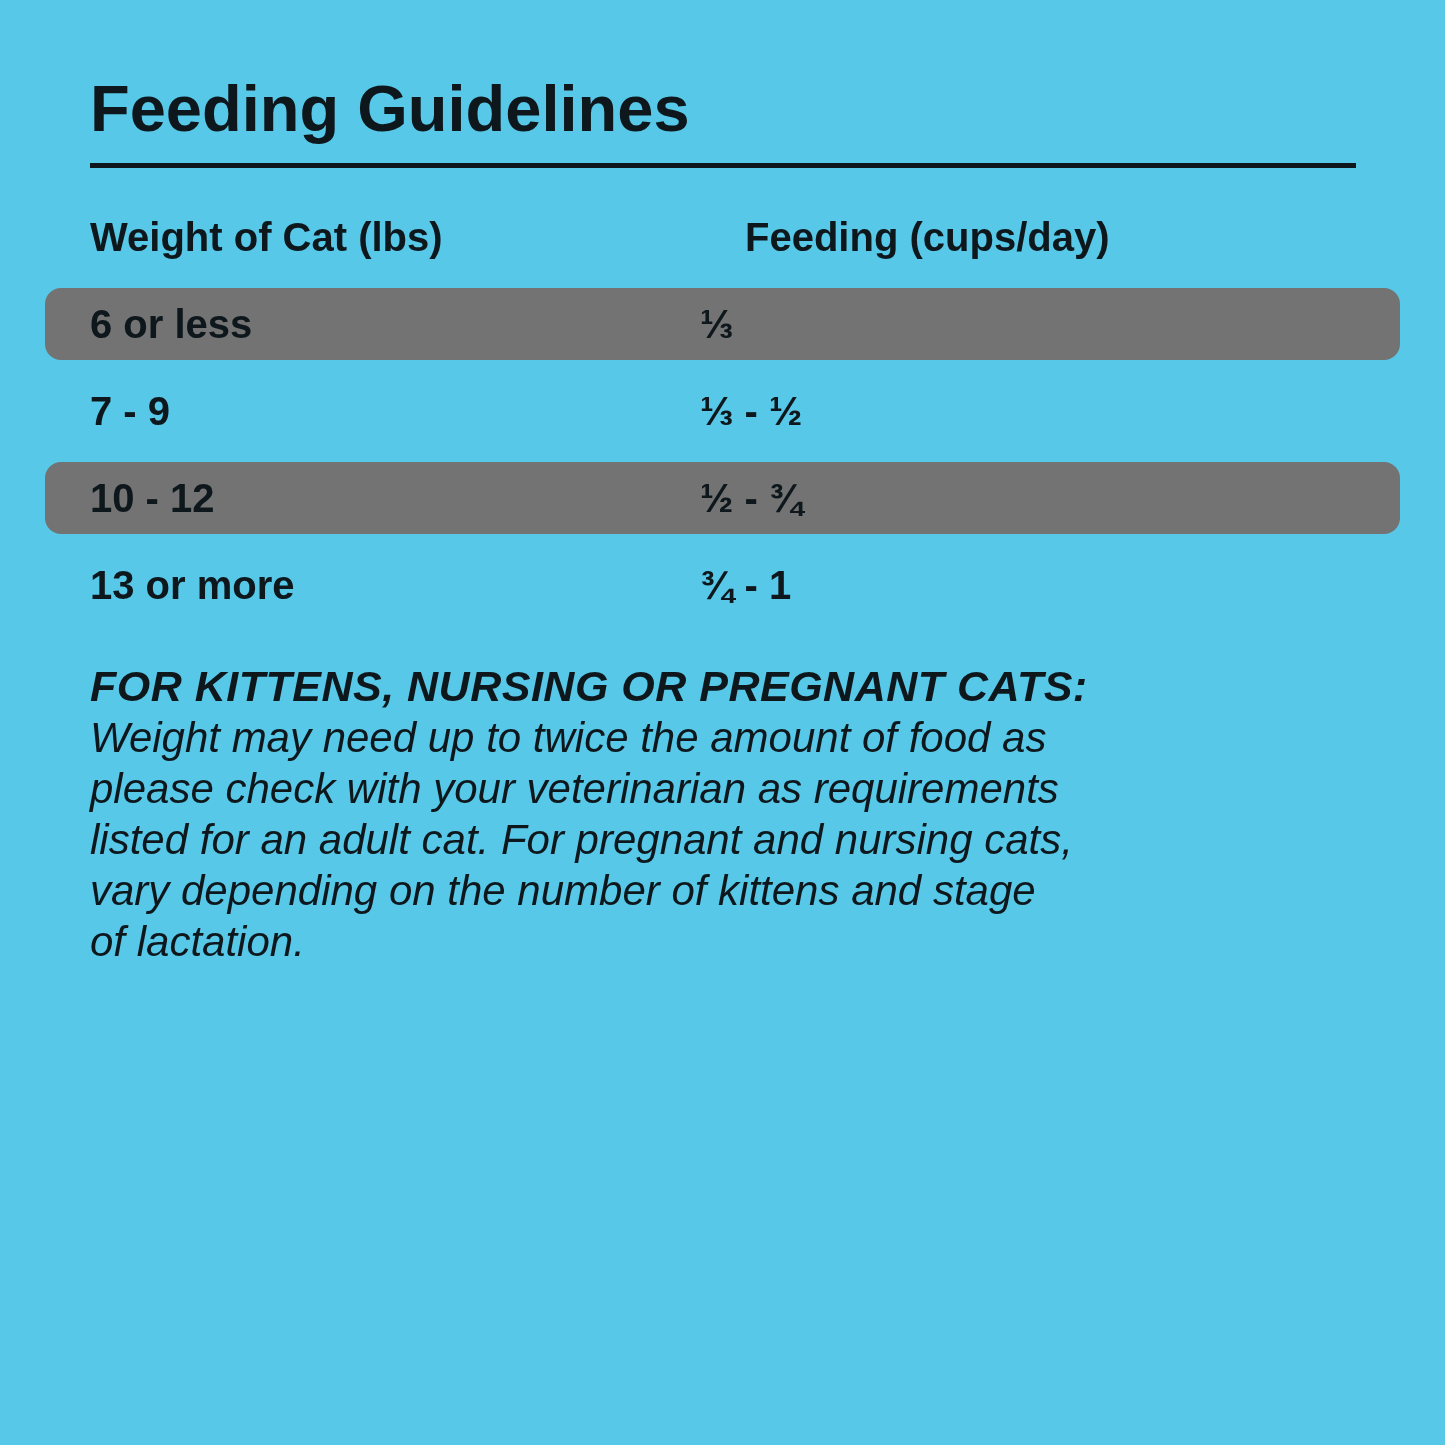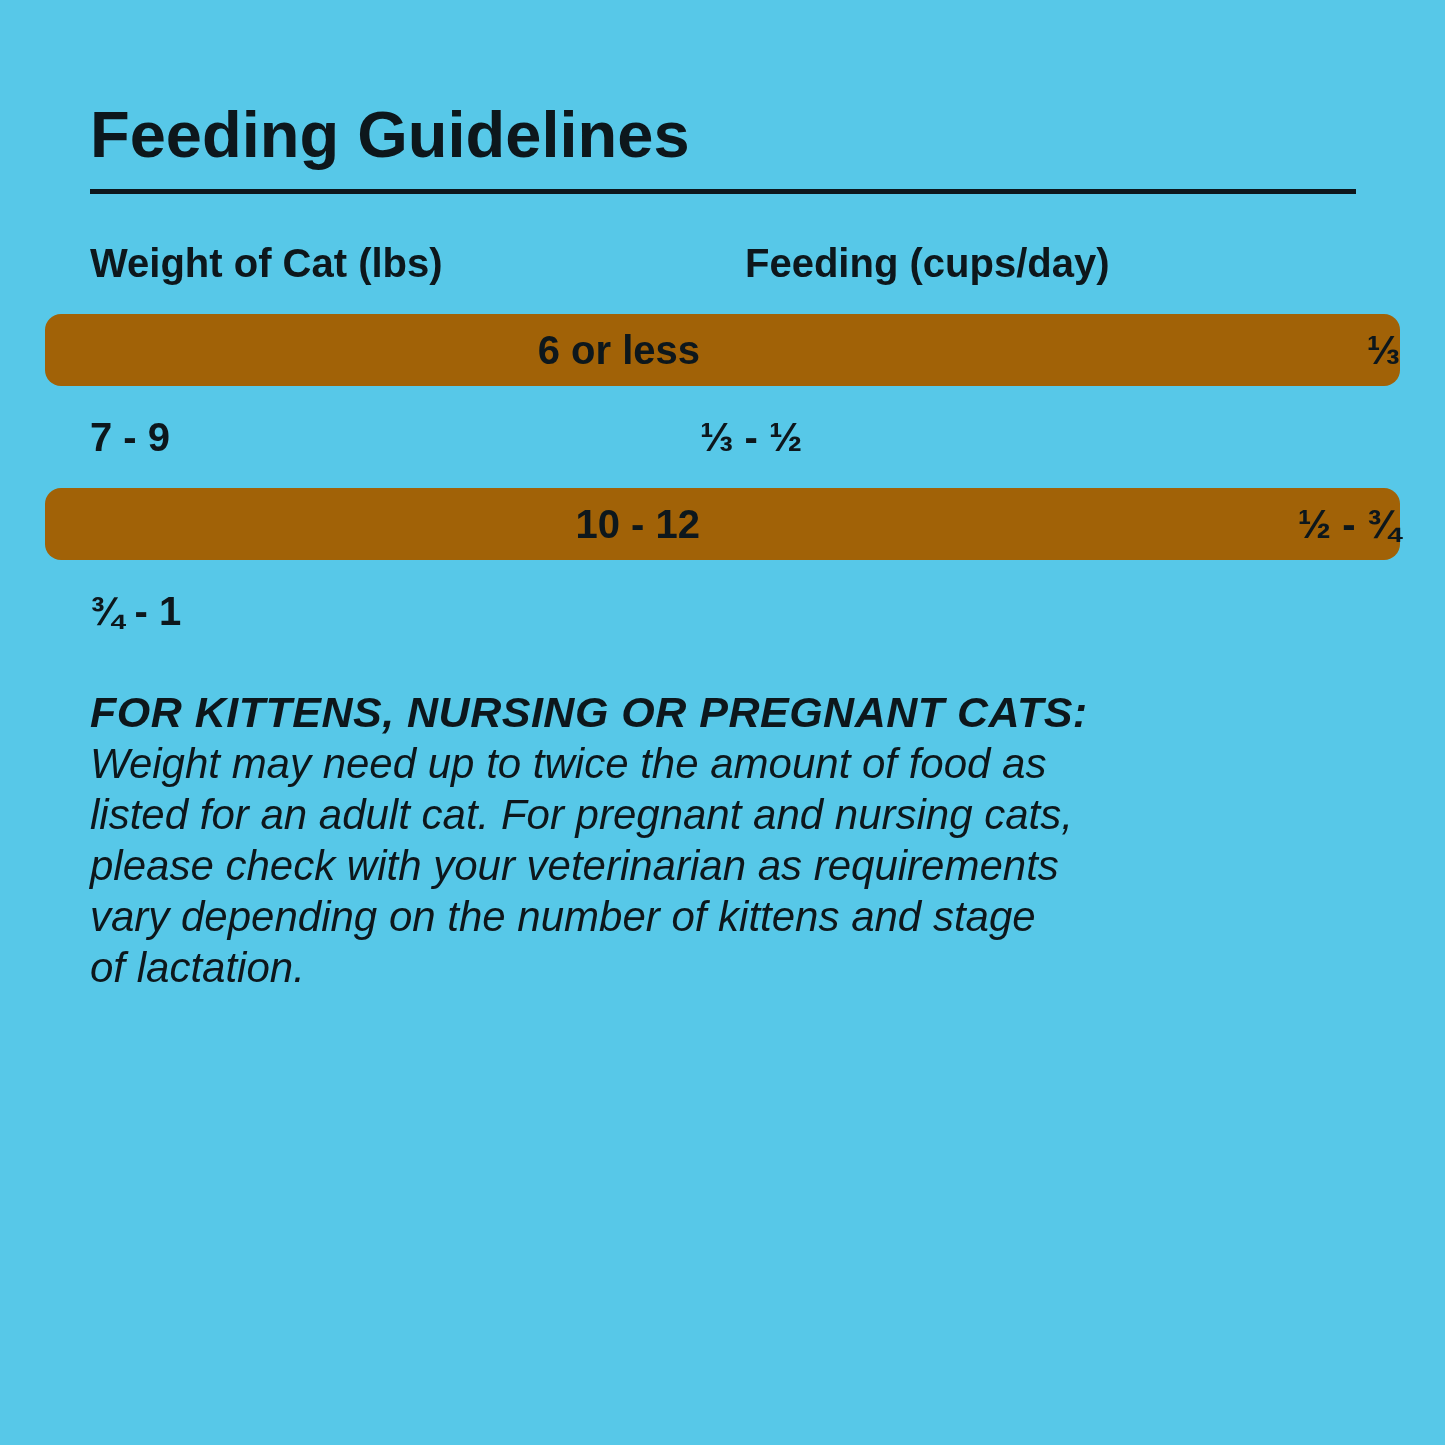--- a/index.html
+++ b/index.html
@@ -12,21 +12,21 @@
     background: #57C8E8;
     font-family: "Liberation Sans", "DejaVu Sans", sans-serif;
     color: #0d171c;
     overflow: hidden;
   }
   .panel {
     position: relative;
     width: 1445px;
     height: 1445px;
     box-sizing: border-box;
-    padding-top: 102px;
+    padding-top: 76px;
   }
   .title {
     margin-left: 90px;
     font-size: 65px;
     line-height: 66px;
     font-weight: bold;
     letter-spacing: 0px;
   }
   .divider {
     margin-left: 90px;
@@ -56,22 +56,21 @@
     width: 1355px;
     margin: 0 0 15px 45px;
     padding-left: 45px;
     box-sizing: border-box;
     border-radius: 16px;
     font-weight: bold;
     font-size: 40px;
   }
   .row .col1 { flex: 0 0 610px; } 
   .row.highlight {
-    background: #a16207;
-    text-align: right;
+    background: #737373;
   }
   .note {
     margin: 39px 0 0 90px;
     width: 1250px;
     font-style: italic;
   }
   .note-heading {
     font-size: 43px;
     line-height: 52px;
     font-weight: bold;
@@ -107,27 +106,28 @@
       <div class="col1">7 - 9</div>
       <div class="col2">⅓ - ½</div>
     </div>
 
     <div class="row highlight">
       <div class="col1">10 - 12</div>
       <div class="col2">½ - ¾</div>
     </div>
 
     <div class="row">
+      <div class="col1">13 or more</div>
       <div class="col2">¾ - 1</div>
     </div>
 
   </div>
 
   <div class="note">
     <div class="note-heading">FOR KITTENS, NURSING OR PREGNANT CATS:</div>
     <div class="note-line">Weight may need up to twice the amount of food as</div>
+    <div class="note-line">please check with your veterinarian as requirements</div>
     <div class="note-line">listed for an adult cat. For pregnant and nursing cats,</div>
-    <div class="note-line">please check with your veterinarian as requirements</div>
     <div class="note-line">vary depending on the number of kittens and stage</div>
     <div class="note-line">of lactation.</div>
   </div>
 
 </div>
 
 </body></html>

